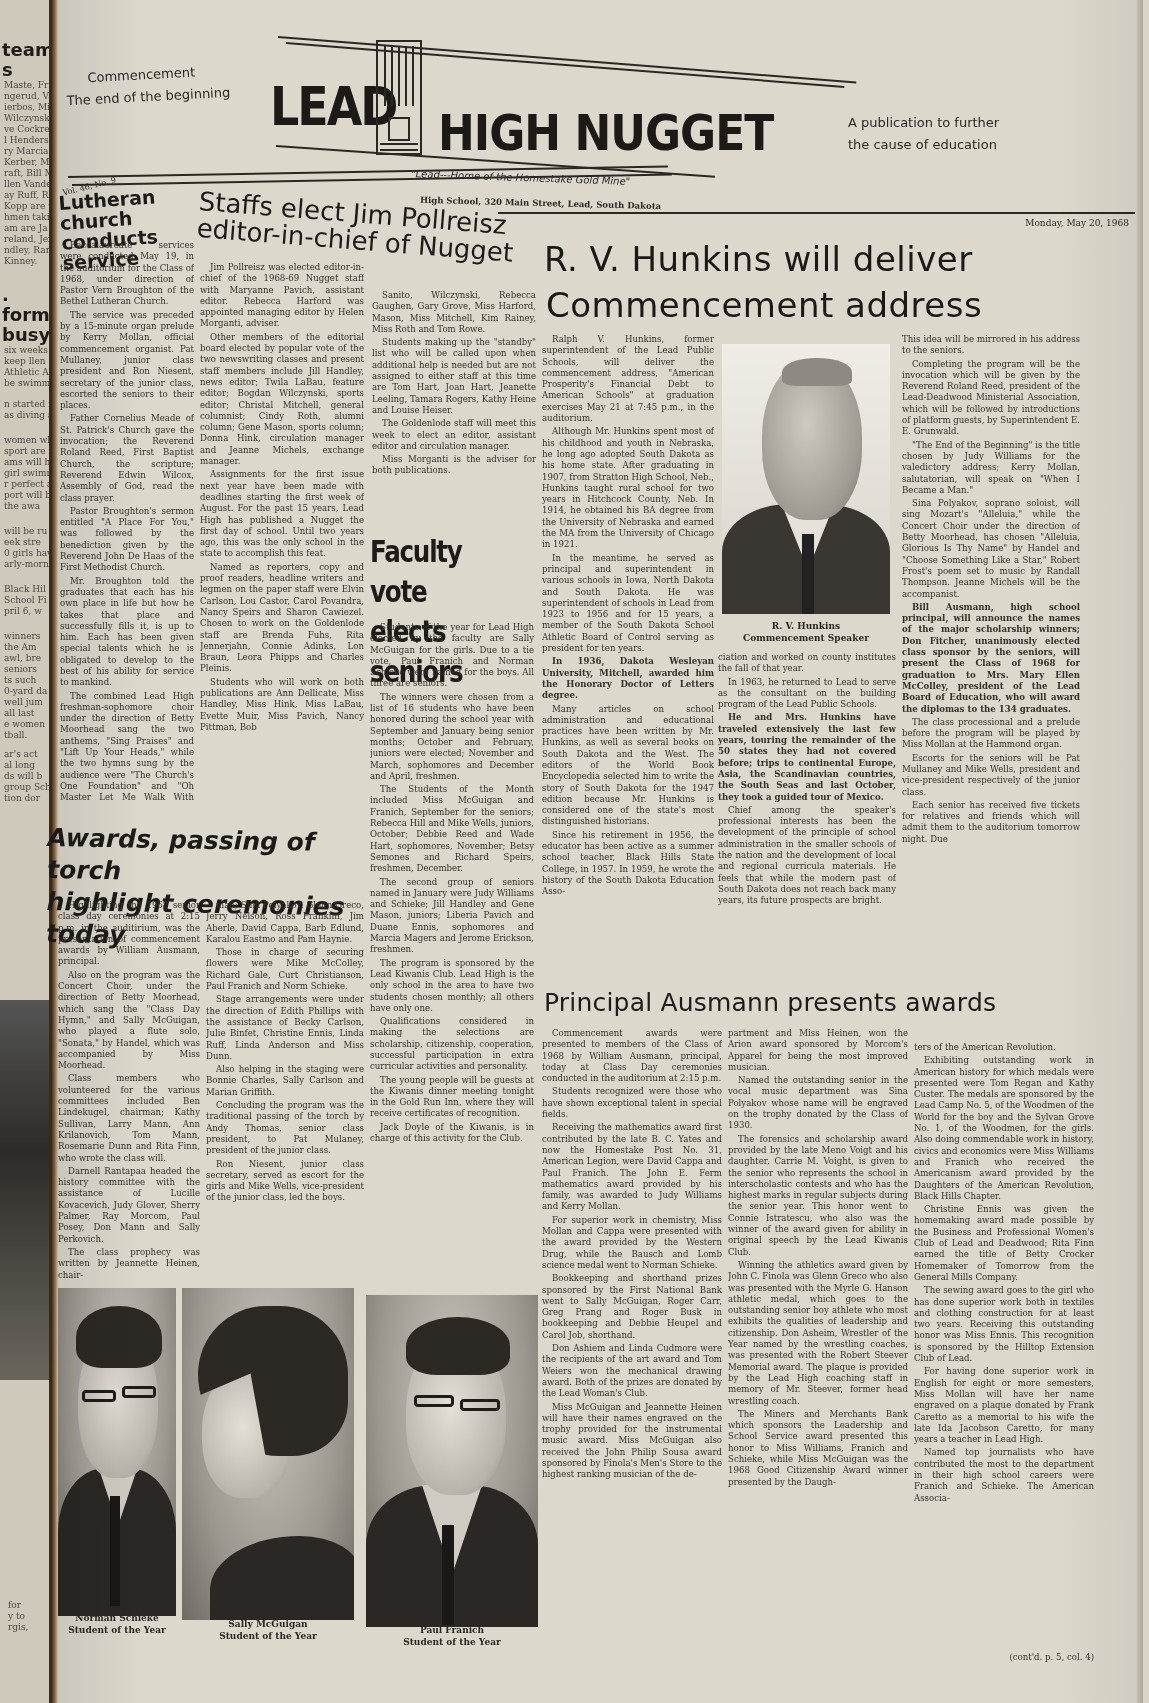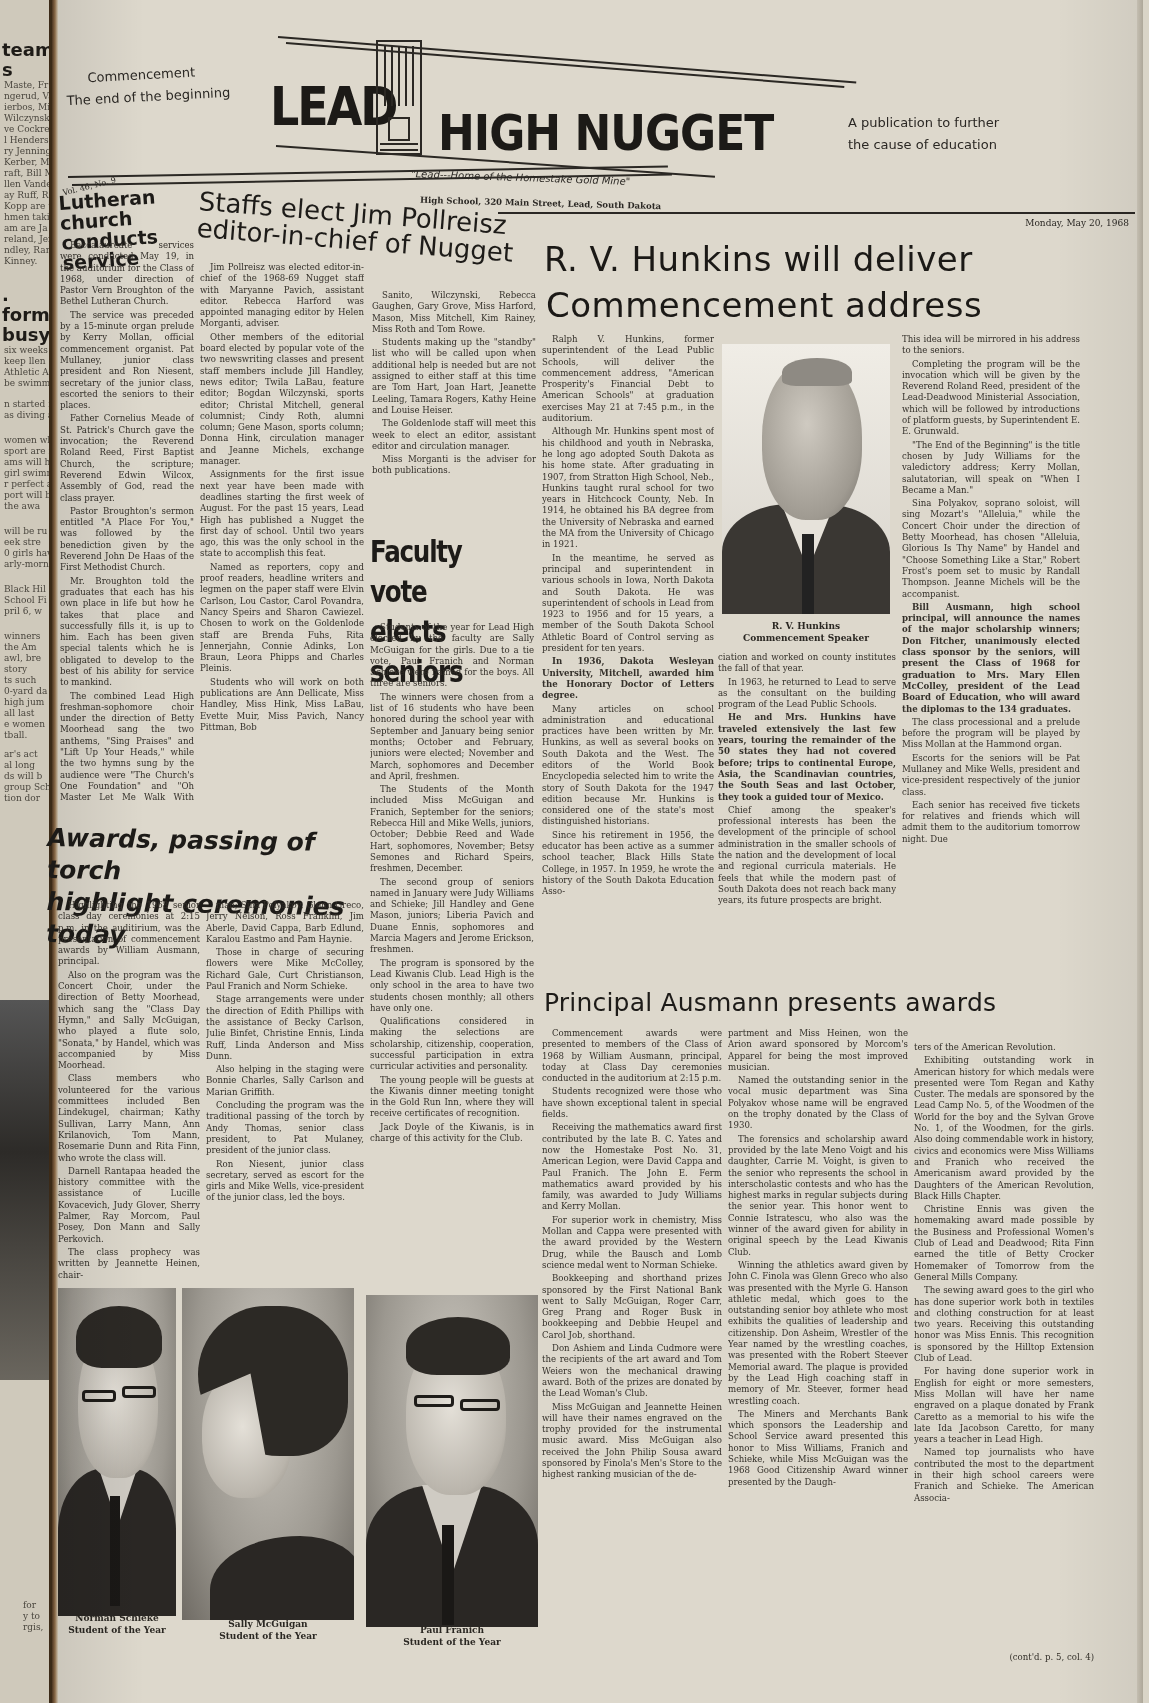--- a/index.html
+++ b/index.html
@@ -53,21 +53,21 @@
 <div class="prev-page">
   <div style="height:40px"></div>
   <div class="frag-head">team;</div>
   <div class="frag-head">s</div>
   <div class="frag">Maste, Fr</div>
   <div class="frag">ngerud, Va</div>
   <div class="frag">ierbos, Mi</div>
   <div class="frag">Wilczynsk</div>
   <div class="frag">ve Cockrel</div>
   <div class="frag">l Henders</div>
-  <div class="frag">ry Jenning</div>
+  <div class="frag">ry Marcia</div>
   <div class="frag">Kerber, Mi</div>
   <div class="frag">raft, Bill Ma</div>
   <div class="frag">llen Vande</div>
   <div class="frag">ay Ruff, Ro</div>
   <div class="frag">Kopp are th</div>
   <div class="frag">hmen takin</div>
   <div class="frag">am are Ja</div>
   <div class="frag">reland, Jer</div>
   <div class="frag">ndley, Ran</div>
   <div class="frag">Kinney.</div>
@@ -95,35 +95,35 @@
   <div class="frag">0 girls hav</div>
   <div class="frag">arly-morni</div>
   <div style="height:14px"></div>
   <div class="frag">Black Hil</div>
   <div class="frag">School Fi</div>
   <div class="frag">pril 6, w</div>
   <div style="height:14px"></div>
   <div class="frag">winners</div>
   <div class="frag">the Am</div>
   <div class="frag">awl, bre</div>
-  <div class="frag">story</div>
+  <div class="frag">seniors</div>
   <div class="frag">ts such</div>
   <div class="frag">0-yard da</div>
-  <div class="frag">high jum</div>
+  <div class="frag">well jum</div>
   <div class="frag">all last</div>
   <div class="frag">e women</div>
   <div class="frag">tball.</div>
   <div style="height:8px"></div>
   <div class="frag">ar's act</div>
   <div class="frag">al long</div>
   <div class="frag">ds will b</div>
   <div class="frag">group Sch</div>
   <div class="frag">tion dor</div>
   <div style="position:absolute; left:0; top:1000px; width:52px; height:380px; background:linear-gradient(180deg,#555,#2d2b28 40%,#6a665e);"></div>
-  <div style="position:absolute; left:19px; top:1600px;">
+  <div style="position:absolute; left:4px; top:1600px;">
     <div class="frag">for</div>
     <div class="frag">y to</div>
     <div class="frag">rgis,</div>
   </div>
 </div>
 <div class="spine"></div>
 
 <div class="page">
 
   <div class="masthead">

